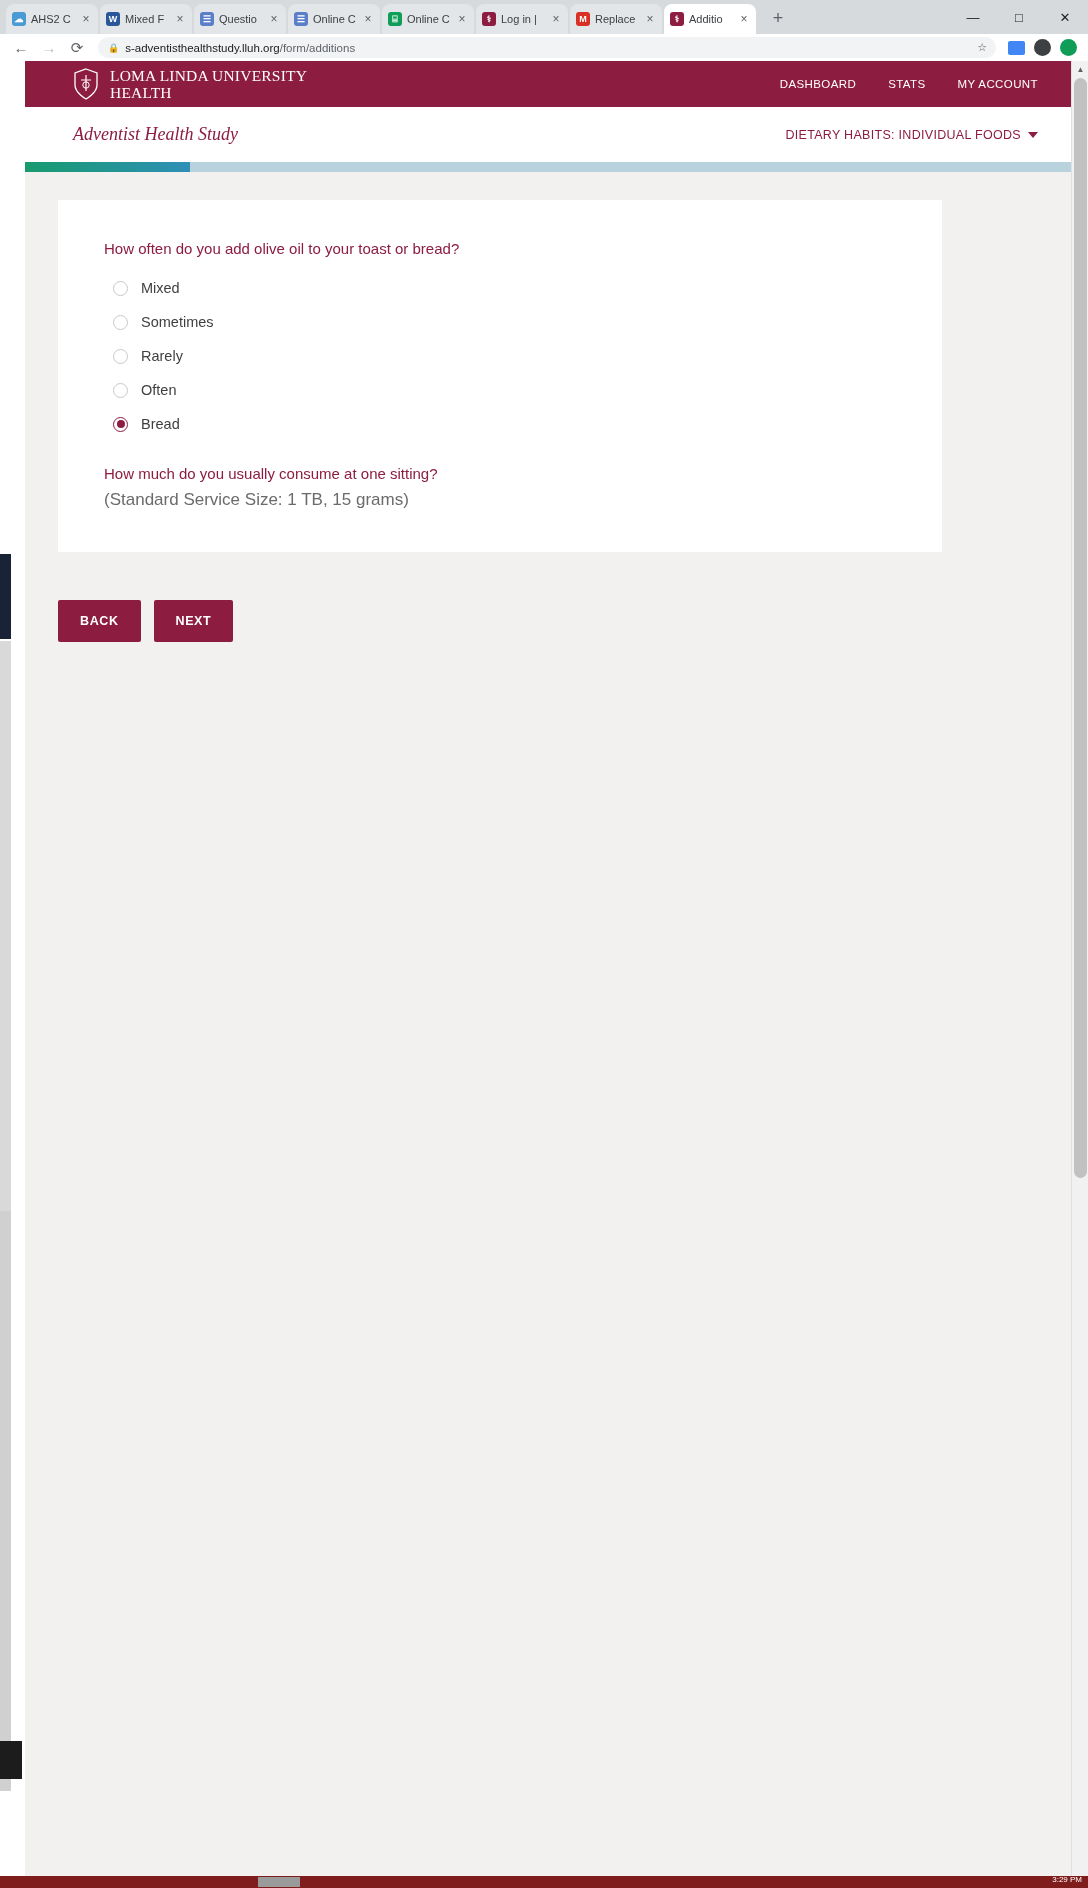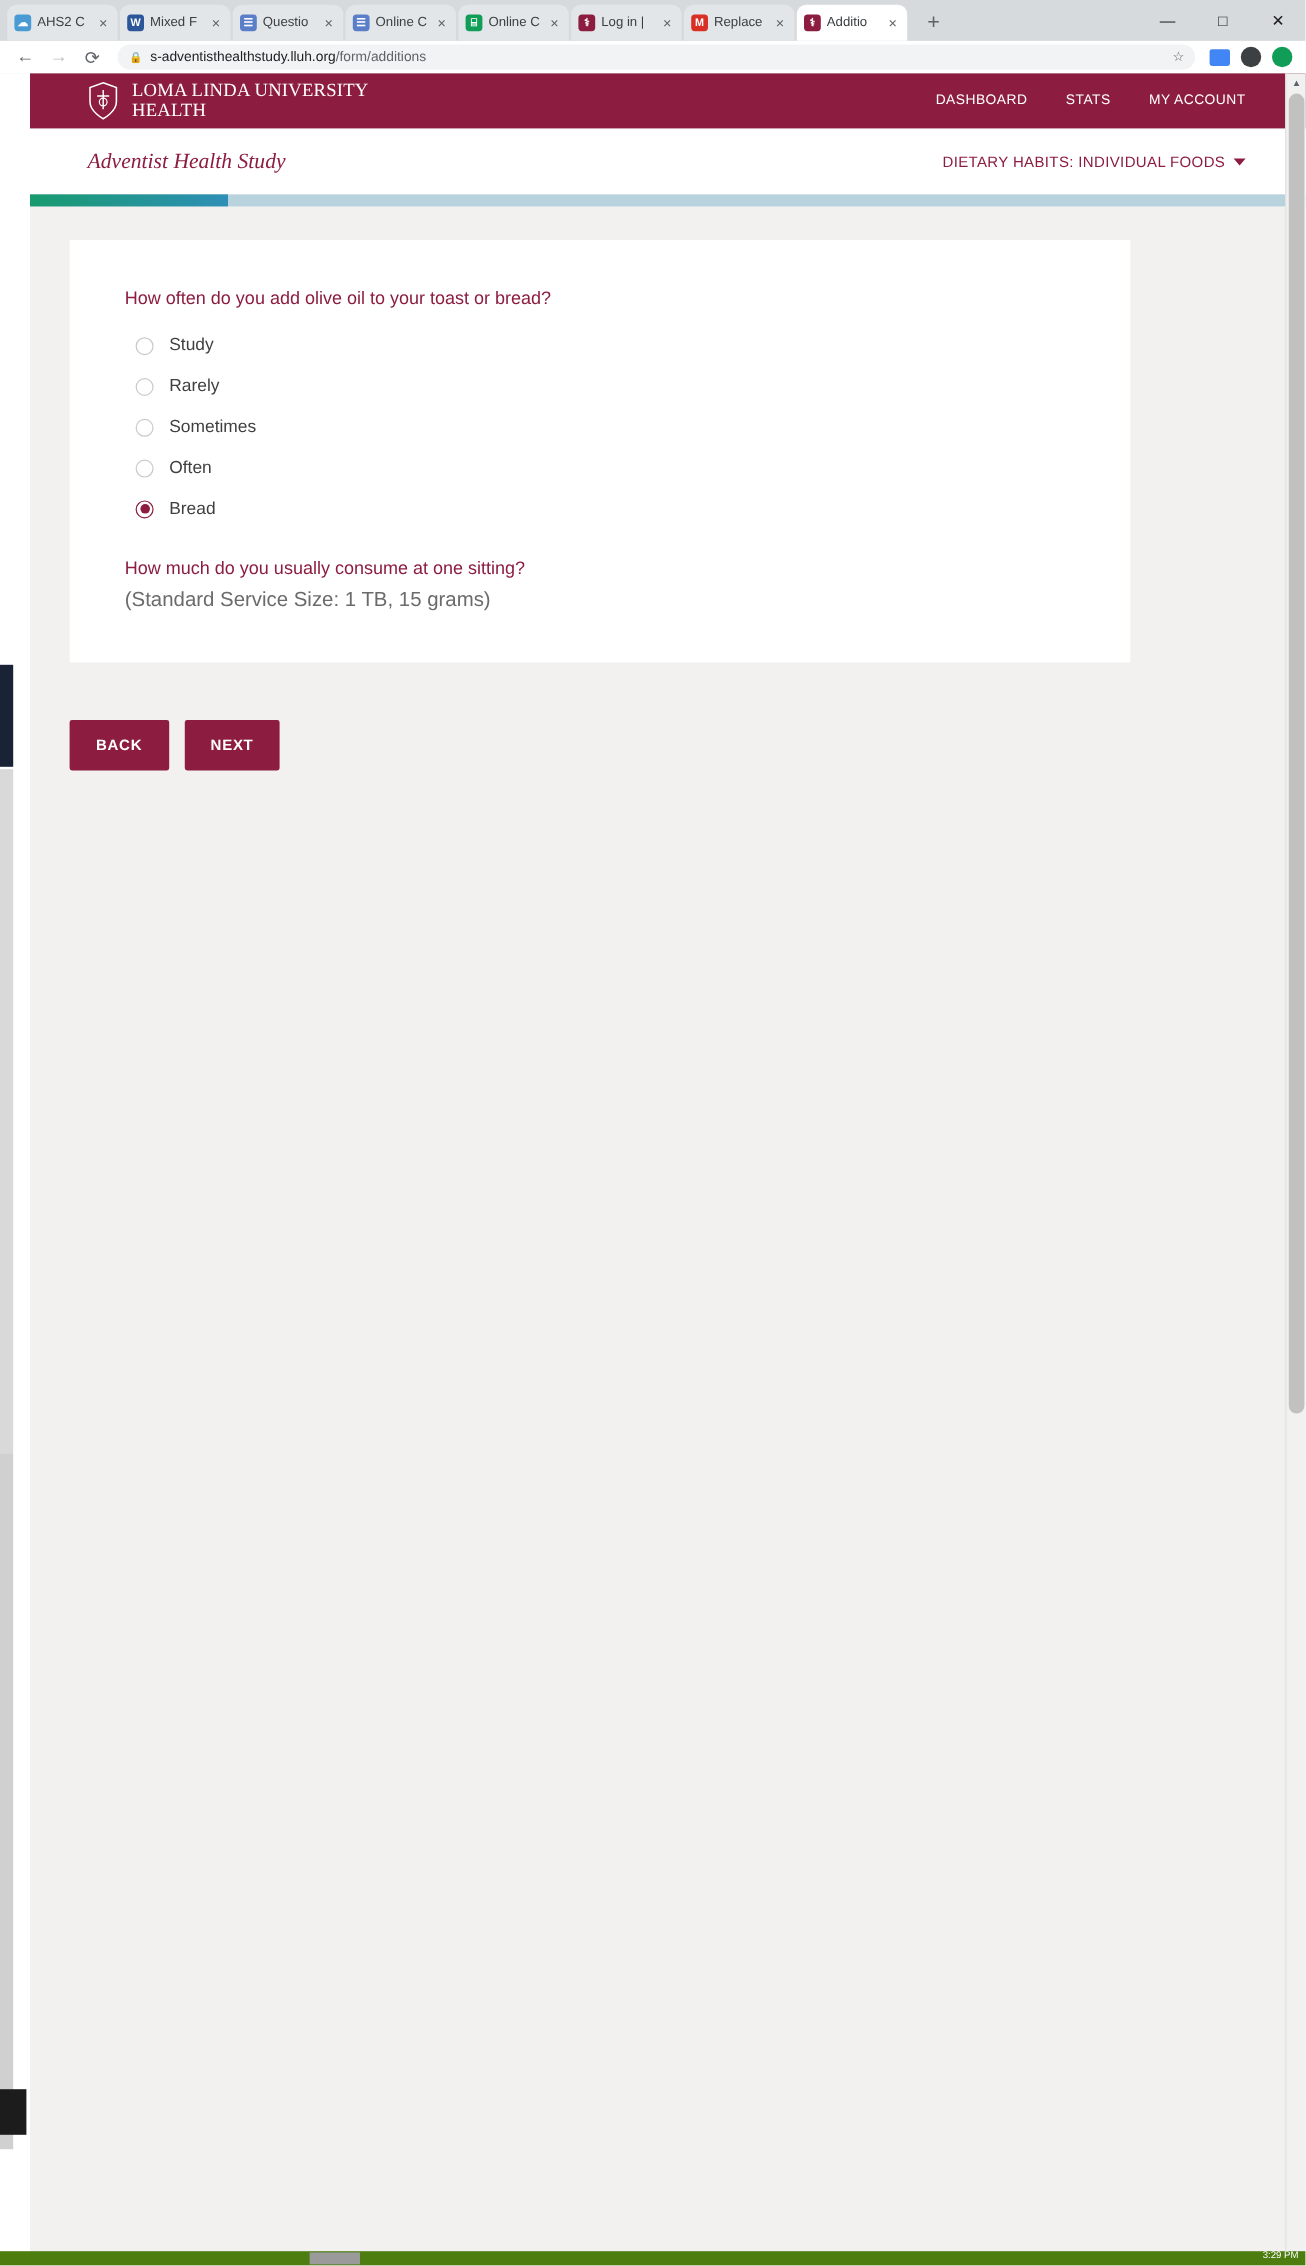--- a/index.html
+++ b/index.html
@@ -389,21 +389,21 @@
     background: #c1c1c1;
     border-radius: 7px;
   }
 
   
   .taskbar {
     position: absolute;
     left: 0; bottom: 0;
     width: 1088px;
     height: 12px;
-    background: #4d7c0f;
+    background: #7f1d1d;
   }
   .taskbar .tb-item {
     position: absolute;
     left: 258px; top: 1px;
     width: 42px; height: 10px;
     background: #9a9a9a;
   }
   .taskbar .clock {
     position: absolute;
     right: 6px; top: -1px;
@@ -529,29 +529,29 @@
       <div class="progress-track">
         <div class="progress-fill" style="width: 15.5%;"></div>
       </div>
 
 
       <div class="card">
         <div class="q-label">How often do you add olive oil to your toast or bread?</div>
 
         <div class="radio-row">
           <span class="radio"></span>
-          <span class="radio-label">Study</span>
+          <span class="radio-label">Mixed</span>
+        </div>
+        <div class="radio-row">
+          <span class="radio"></span>
+          <span class="radio-label">Sometimes</span>
         </div>
         <div class="radio-row">
           <span class="radio"></span>
           <span class="radio-label">Rarely</span>
-        </div>
-        <div class="radio-row">
-          <span class="radio"></span>
-          <span class="radio-label">Sometimes</span>
         </div>
         <div class="radio-row">
           <span class="radio"></span>
           <span class="radio-label">Often</span>
         </div>
         <div class="radio-row">
           <span class="radio checked"></span>
           <span class="radio-label">Bread</span>
         </div>
 

